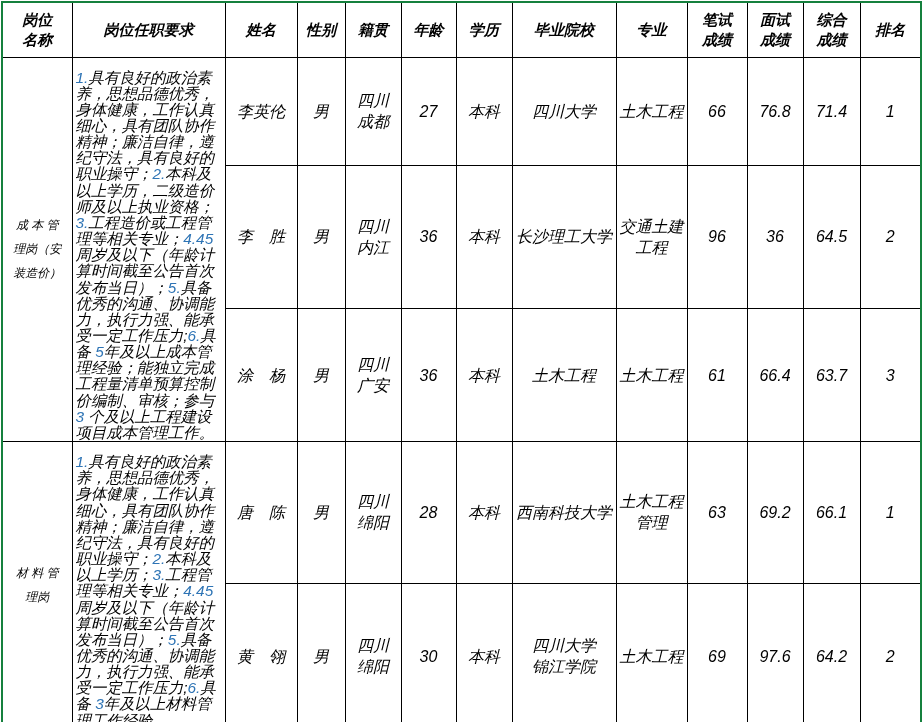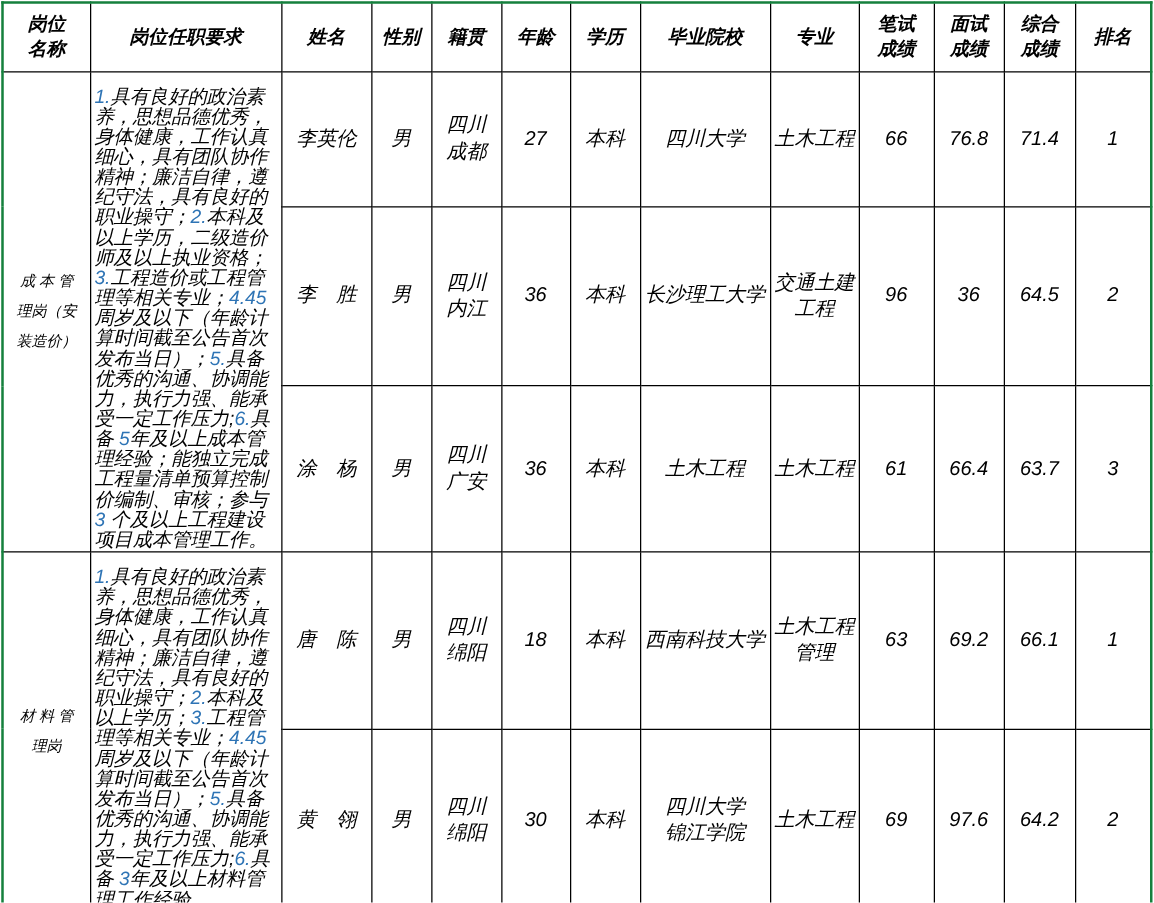--- a/index.html
+++ b/index.html
@@ -151,21 +151,21 @@
           <td class="cell c-rank">3</td>
         </tr>
         <tr style="height: 139px;">
           <td rowspan="2" class="pos-cell">材 料 管
 理岗</td>
           <td rowspan="2" class="req-cell"><span class="req-num">1.</span><span class="req-txt">具有良好的政治素养，思想品德优秀，身体健康，工作认真细心，具有团队协作精神；廉洁自律，遵纪守法，具有良好的职业操守；</span><span class="req-num">2.</span><span class="req-txt">本科及以上学历；</span><span class="req-num">3.</span><span class="req-txt">工程管理等相关专业；</span><span class="req-num">4.45</span><span class="req-txt">周岁及以下（年龄计算时间截至公告首次发布当日）；</span><span class="req-num">5.</span><span class="req-txt">具备优秀的沟通、协调能力，执行力强、能承受一定工作压力;</span><span class="req-num">6.</span><span class="req-txt">具备 </span><span class="req-num">3</span><span class="req-txt">年及以上材料管理工作经验。</span></td>
           <td class="cell c-name">唐　陈</td>
           <td class="cell c-gender">男</td>
           <td class="cell c-hometown">四川
 绵阳</td>
-          <td class="cell c-age">18</td>
+          <td class="cell c-age">28</td>
           <td class="cell c-education">本科</td>
           <td class="cell c-school">西南科技大学</td>
           <td class="cell c-major">土木工程
 管理</td>
           <td class="cell c-written">63</td>
           <td class="cell c-interview">69.2</td>
           <td class="cell c-overall">66.1</td>
           <td class="cell c-rank">1</td>
         </tr>
         <tr style="height: 144px;">

